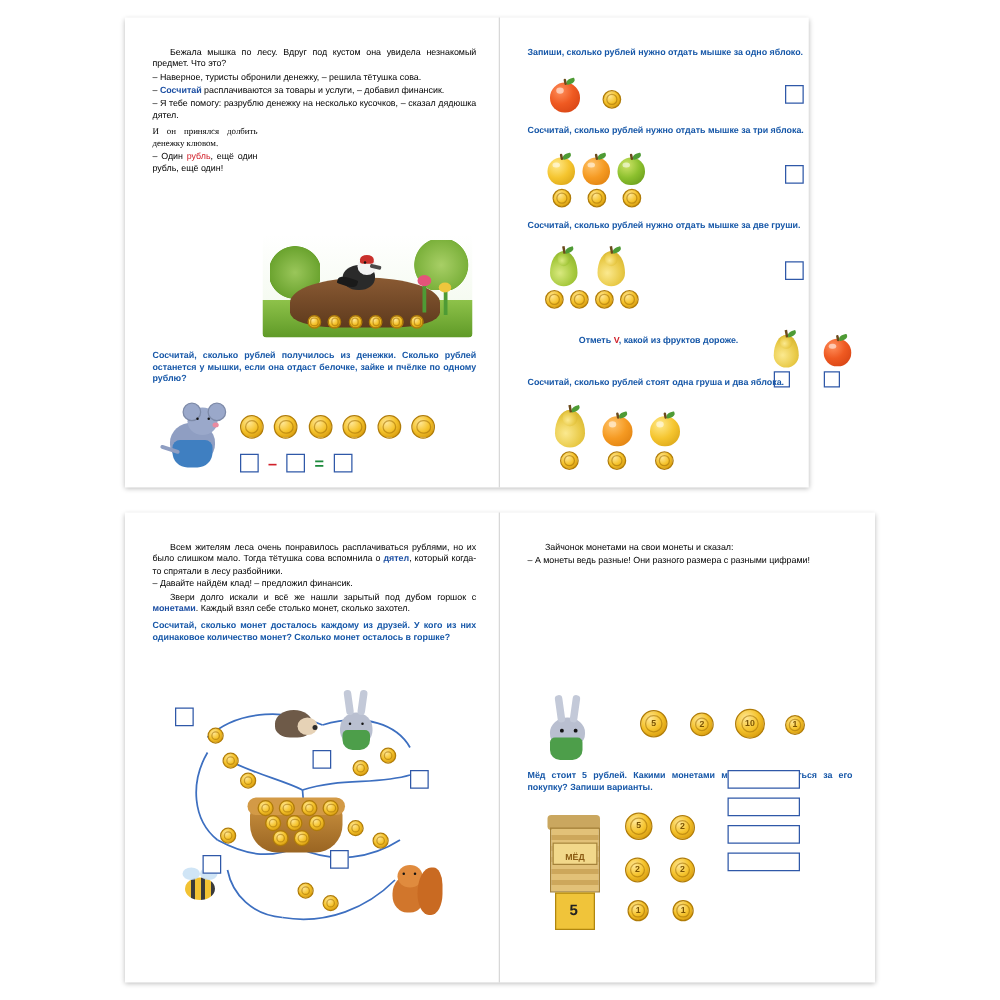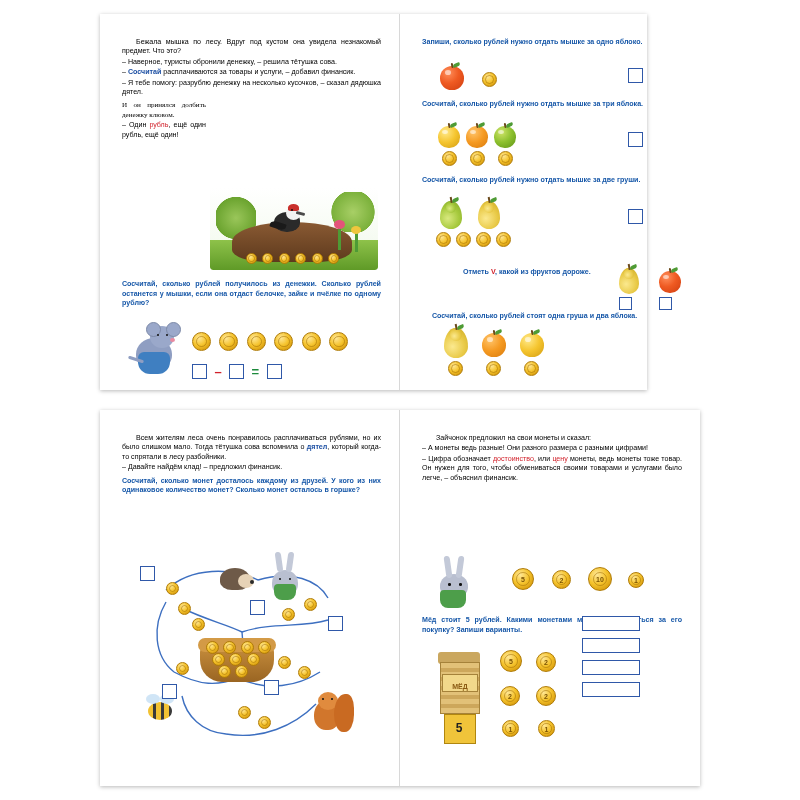--- a/index.html
+++ b/index.html
@@ -334,21 +334,21 @@
             <span class="body"></span>
               <span class="stem"></span>
               <span class="leaf"></span>
               <span class="gloss"></span>
           </span>
           <span class="box sm" style="position:absolute; left:156px; top:29px;"></span>
           <span class="box sm" style="position:absolute; left:196px; top:29px;"></span>
         </div>
 
         <div class="abs" style="left:0; right:0; top:264px;">
-          <p class="task" style="margin:10px;">Сосчитай, сколько рублей стоят одна груша и два яблока.</p>
+          <p class="task" style="margin:0;">Сосчитай, сколько рублей стоят одна груша и два яблока.</p>
         </div>
         <div class="abs" style="left:8px; top:290px; width:248px; height:48px;">
           <span class="pear pear-ylw" style="width:24px;height:30px; position:absolute; left:14px; top:0;">
             <span class="pbody"></span>
               <span class="ptop"></span>
               <span class="stem"></span>
               <span class="leaf"></span>
           </span>
           <span class="fruit apple-org" style="width:24px;height:24px; position:absolute; left:52px; top:5px;">
             <span class="body"></span>
@@ -369,20 +369,21 @@
       </div>
     </div>
   </div>
 
   <div class="spread spread-bottom">
 
     <div class="half left">
       <div class="inner">
         <p class="txt indent">Всем жителям леса очень понравилось расплачиваться рублями, но их было слишком мало. Тогда тётушка сова вспомнила о <span class="blue">дятел</span>, который когда-то спрятали в лесу разбойники.</p>
         <p class="txt">– Давайте найдём клад! – предложил финансик.</p>
+        <p class="txt indent">Звери долго искали и всё же нашли зарытый под дубом горшок с <span class="blue">монетами</span>. Каждый взял себе столько монет, сколько захотел.</p>
         <p class="task">Сосчитай, сколько монет досталось каждому из друзей. У кого из них одинаковое количество монет? Сколько монет осталось в горшке?</p>
 
         <div class="abs" style="left:0; top:112px; width:262px; height:212px;">
 
           <svg width="262" height="212" style="position:absolute; left:0; top:0;">
             <g fill="none" stroke="#3d6fc0" stroke-width="1.4">
               <path d="M44,44 C70,20 110,22 136,34"></path>
               <path d="M136,34 C170,24 196,34 206,52"></path>
               <path d="M60,62 C84,74 104,78 120,86"></path>
               <path d="M120,86 C150,76 180,82 206,74"></path>
@@ -459,23 +460,22 @@
           <span class="box" style="position:absolute; left:128px; top:54px;"></span>
           <span class="box" style="position:absolute; left:206px; top:70px;"></span>
           <span class="box" style="position:absolute; left:40px; top:138px;"></span>
           <span class="box" style="position:absolute; left:142px; top:134px;"></span>
         </div>
       </div>
     </div>
 
     <div class="half right">
       <div class="inner">
-        <p class="txt indent">Зайчонок предложил на свои монеты и сказал:</p>
+        <p class="txt indent">Зайчонок монетами на свои монеты и сказал:</p>
         <p class="txt">– А монеты ведь разные! Они разного размера с разными цифрами!</p>
-        <p class="txt">– Цифра обозначает <span class="red">достоинство</span>, или <span class="red">цену</span> монеты, ведь монеты тоже товар. Он нужен для того, чтобы обмениваться своими товарами и услугами было легче, – объяснил финансик.</p>
 
         <div class="abs" style="left:4px; top:124px; width:256px; height:52px;">
           <div class="abs" style="left:6px; top:0; width:42px; height:50px;">
             <div class="abs" style="left:8px; top:16px; width:28px; height:24px; background:#b9bfd0; border-radius:50% 50% 45% 45%;"></div>
             <div class="abs" style="left:8px; top:32px; width:26px; height:18px; background:#4d9e4a; border-radius:4px 4px 8px 8px;"></div>
             <div class="abs" style="left:13px; top:-2px; width:6px; height:22px; background:#c3c9d8; border-radius:3px; transform:rotate(-8deg);"></div>
             <div class="abs" style="left:25px; top:-2px; width:6px; height:22px; background:#c3c9d8; border-radius:3px; transform:rotate(8deg);"></div>
             <div class="abs" style="left:16px; top:25px; width:2.5px; height:2.5px; background:#111; border-radius:50%;"></div>
             <div class="abs" style="left:27px; top:25px; width:2.5px; height:2.5px; background:#111; border-radius:50%;"></div>
           </div>

